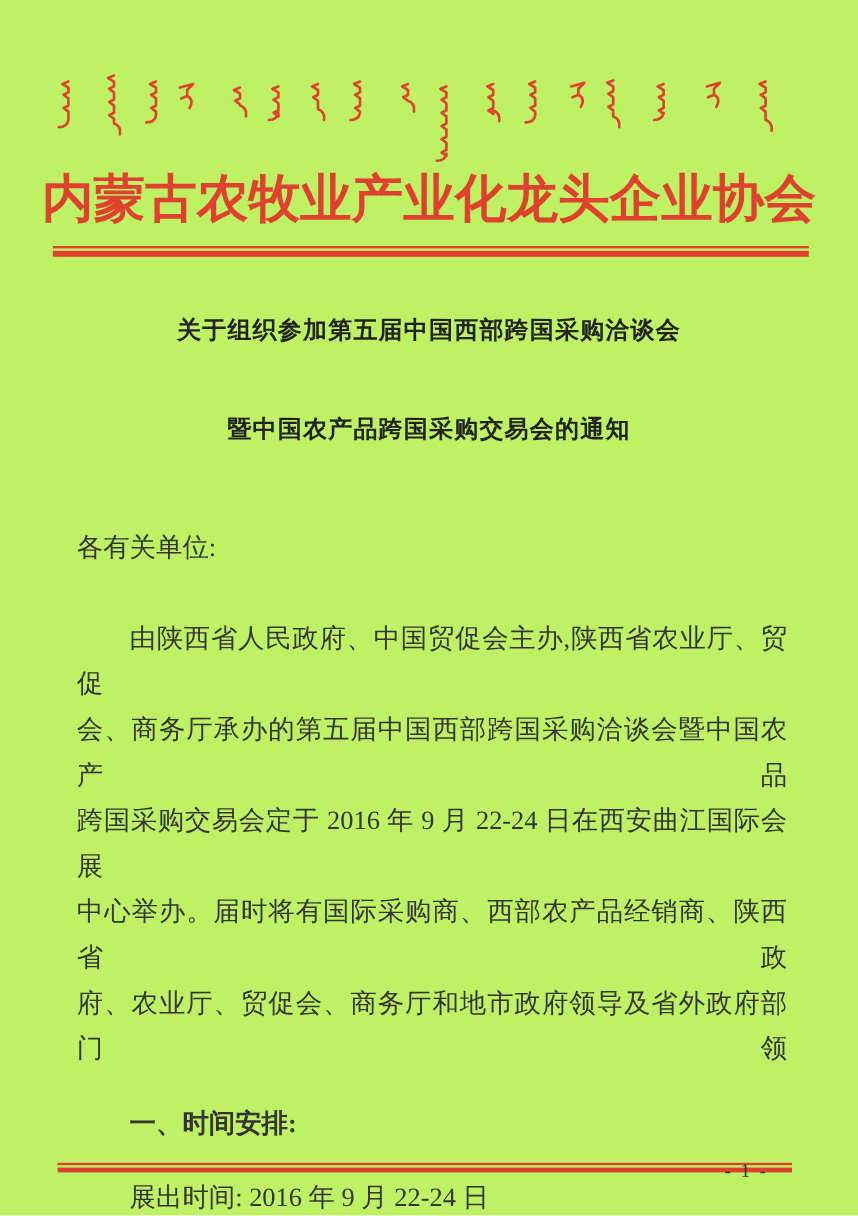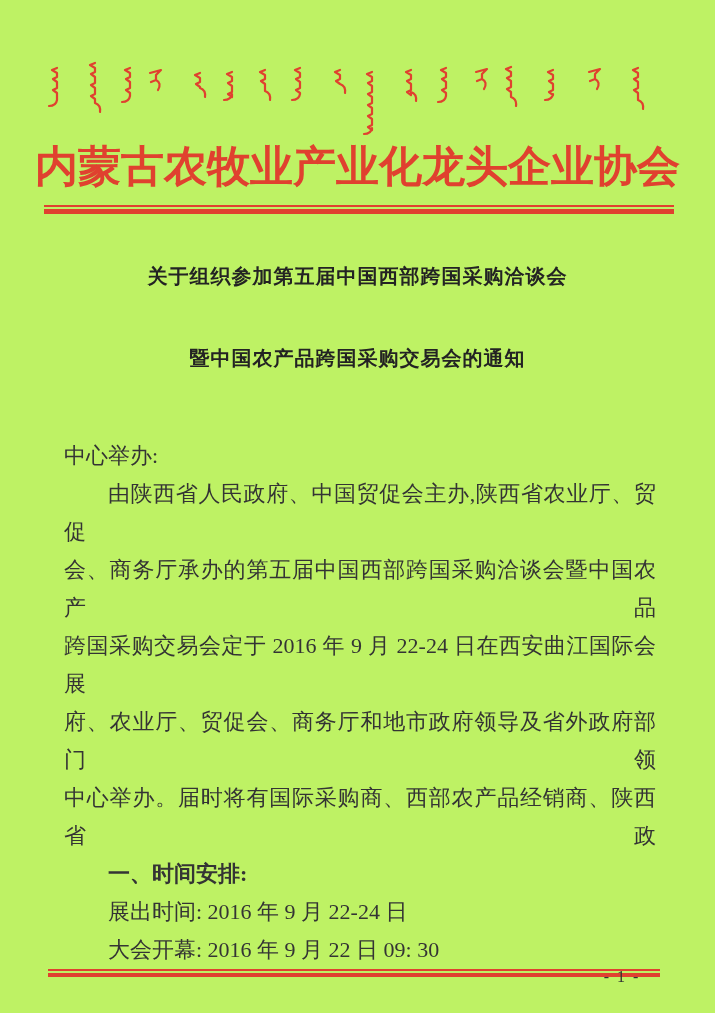--- a/index.html
+++ b/index.html
@@ -39,22 +39,22 @@
   .doc-title .t-line { line-height:40px; white-space:nowrap; }
   .doc-title .t-line2 { margin-top:42px; }
   
   .body-block {
     position:absolute; left:64px; top:437px; width:592px;
     font-size:22px; line-height:38px;
     color:#343434;
   }
   .pline { display:block; }
   .jfull { text-align:justify; text-align-last:justify; }
-  .first-line { text-indent:2em; }
-  .ind { text-indent:2em; }
+  .first-line { text-indent:2em;margin-top:38px; }
+  .ind { text-indent:2em;margin-top:24px; }
   .sec-h { font-weight:bold; }
   
   .foot-rule { position:absolute; left:48px; right:55px; top:969px; }
   .foot-rule .thin  { height:2px; background:var(--red,#e0412f); margin-bottom:2px; }
   .foot-rule .thick { height:4px; background:var(--red,#e0412f); }
   .page-num {
     position:absolute; left:592px; top:963px; width:60px;
     text-align:center;
     font-size:16px; line-height:28px;
     color:#333333;
@@ -95,27 +95,27 @@
     <div class="thin"></div>
     <div class="thick"></div>
   </div>
 
   <div class="doc-title">
     <div class="t-line">关于组织参加第五届中国西部跨国采购洽谈会</div>
     <div class="t-line t-line2">暨中国农产品跨国采购交易会的通知</div>
   </div>
 
   <div class="body-block">
-    <div class="pline">中心举办:</div>
+    <div class="pline">各有关单位:</div>
 
     <div class="pline jfull first-line">由陕西省人民政府、中国贸促会主办,陕西省农业厅、贸促</div>
     <div class="pline jfull">会、商务厅承办的第五届中国西部跨国采购洽谈会暨中国农产品</div>
     <div class="pline jfull">跨国采购交易会定于 2016 年 9 月 22-24 日在西安曲江国际会展</div>
+    <div class="pline jfull">中心举办。届时将有国际采购商、西部农产品经销商、陕西省政</div>
     <div class="pline jfull">府、农业厅、贸促会、商务厅和地市政府领导及省外政府部门领</div>
-    <div class="pline jfull">中心举办。届时将有国际采购商、西部农产品经销商、陕西省政</div>
 
     <div class="pline ind sec-h">一、时间安排:</div>
     <div class="pline ind">展出时间: 2016 年 9 月 22-24 日</div>
     <div class="pline ind">大会开幕: 2016 年 9 月 22 日 09: 30</div>
 
   </div>
 
   <div class="foot-rule">
     <div class="thin"></div>
     <div class="thick"></div>

